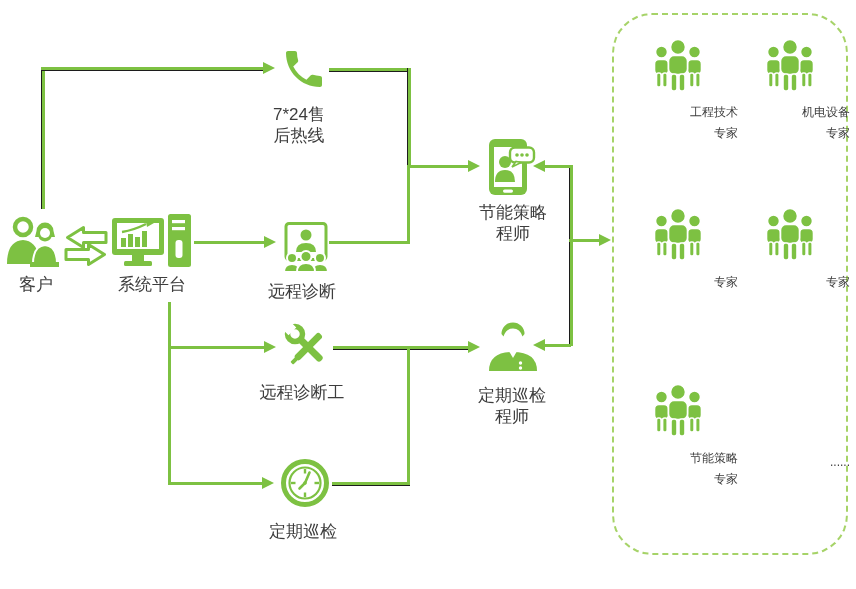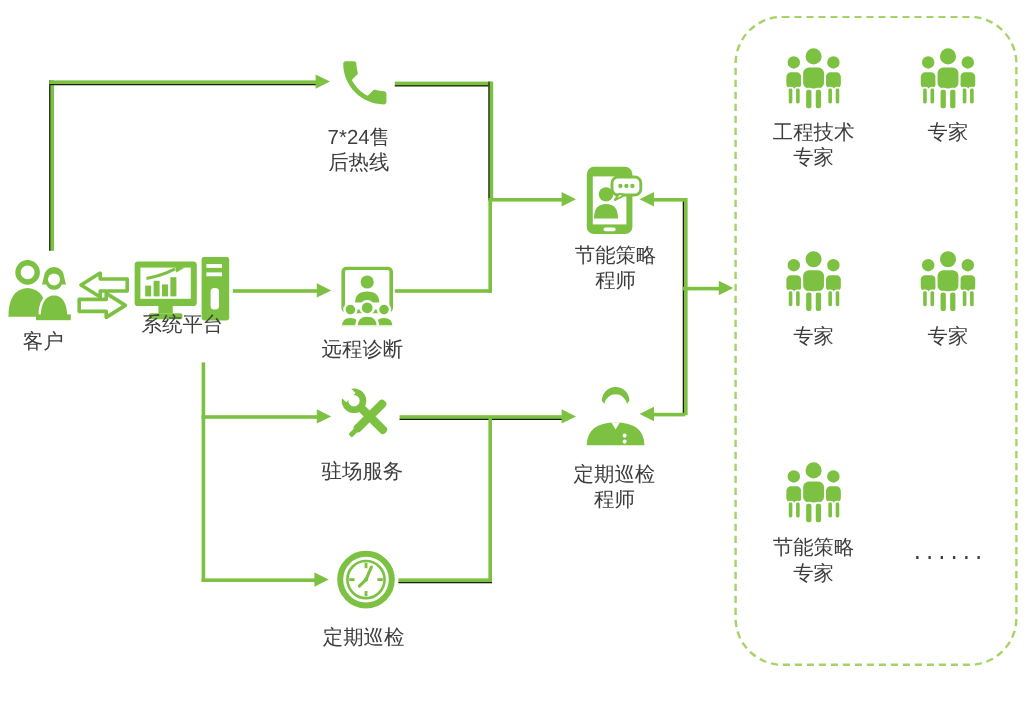--- a/index.html
+++ b/index.html
@@ -16,21 +16,21 @@
   .sh-b{border-bottom:1px solid #1c1c1c;}
   .sh-l{border-left:1px solid #1c1c1c;}
   .arr-r{position:absolute;width:0;height:0;border-top:6px solid transparent;
          border-bottom:6px solid transparent;border-left:12px solid #7DC142;}
   .arr-l{position:absolute;width:0;height:0;border-top:6px solid transparent;
          border-bottom:6px solid transparent;border-right:12px solid #7DC142;}
   
   #expert-box{position:absolute;left:612px;top:13px;width:232px;height:538px;
     border:2px dashed #A6D368;border-radius:40px;background:#fff;}
   .exp-cell-icon{position:absolute;}
-  .exp-cell-lbl{position:absolute;width:120px;text-align:center;font-size:17px;line-height:21px;font-family:Liberation Mono, monospace;}
+  .exp-cell-lbl{position:absolute;width:120px;text-align:right;font-size:12px;line-height:21px;}
   #defs-svg{position:absolute;width:0;height:0;overflow:hidden;}
 </style>
 </head>
 <body>
 
 <div id="stage">
 
   <svg id="defs-svg" aria-hidden="true">
     <symbol id="sym-experts" viewBox="0 0 56 58">
       <g fill="#7DC142" stroke="#fff" stroke-width="1.6">
@@ -122,21 +122,21 @@
       <path d="M10 18 Q22 16 34 10" fill="none" stroke="#7DC142" stroke-width="2.5"></path>
       <path d="M35 13 l7 -4 -8 -1 z" fill="#7DC142"></path>
       <rect x="20" y="41" width="12" height="6" fill="#7DC142"></rect>
       <rect x="12" y="47" width="28" height="5" rx="1.5" fill="#7DC142"></rect>
       <rect x="56" y="0" width="23" height="53" rx="2.5" fill="#7DC142"></rect>
       <rect x="60" y="6" width="13" height="3.2" fill="#fff"></rect>
       <rect x="60" y="13" width="13" height="3.2" fill="#fff"></rect>
       <rect x="63.5" y="26" width="7" height="18" rx="3" fill="#fff"></rect>
     </svg>
   </div>
-  <div class="lbl" style="left:102px;top:260px;width:100px;">
+  <div class="lbl" style="left:102px;top:274px;width:100px;">
     <span>系统平台</span>
   </div>
 
   <div class="icon" style="left:280px;top:45px;">
     <svg width="48" height="48" viewBox="0 0 24 24">
       <path fill="#7DC142" d="M6.62 10.79c1.44 2.83 3.76 5.14 6.59 6.59l2.2-2.21c.27-.27.67-.36 1.02-.24 1.12.37 2.33.57 3.57.57.55 0 1 .45 1 1V20c0 .55-.45 1-1 1-9.39 0-17-7.61-17-17 0-.55.45-1 1-1h3.5c.55 0 1 .45 1 1 0 1.25.2 2.45.57 3.57.11.35.03.74-.25 1.02l-2.2 2.2z"></path>
     </svg>
   </div>
   <div class="lbl" style="left:249px;top:104px;width:100px;text-align:center;">
     <span>7*24售</span>
@@ -167,21 +167,21 @@
       <g transform="rotate(45 25 25)" fill="#7DC142">
         <rect x="21.5" y="7" width="7" height="35" rx="3"></rect>
         <rect x="23" y="40" width="4" height="8" rx="1"></rect>
       </g>
       <rect x="21.5" y="12" width="7" height="32" rx="3" fill="#7DC142" transform="rotate(-45 25 25)"></rect>
       <circle cx="12" cy="12" r="7.5" fill="none" stroke="#7DC142" stroke-width="5.5"></circle>
       <rect x="0" y="0" width="11" height="11" fill="#fff" transform="rotate(45 5.5 5.5)"></rect>
     </svg>
   </div>
   <div class="lbl" style="left:242px;top:382px;width:120px;">
-    <span>驻场服务</span>
+    <span>远程诊断工</span>
   </div>
 
   <div class="icon" style="left:280px;top:458px;">
     <svg width="50" height="50" viewBox="0 0 50 50">
       <circle cx="25" cy="25" r="21.5" fill="#fff" stroke="#7DC142" stroke-width="5"></circle>
       <circle cx="25" cy="25" r="15.5" fill="none" stroke="#7DC142" stroke-width="2.2"></circle>
       <g fill="#7DC142">
         <rect x="23.8" y="11" width="2.4" height="4.5"></rect>
         <rect x="34.5" y="23.8" width="4.5" height="2.4"></rect>
         <rect x="23.8" y="34.5" width="2.4" height="4.5"></rect>
@@ -241,20 +241,21 @@
     <span style="display:block">工程技术</span>
     <span style="display:block">专家</span>
   </div>
 
   <div class="exp-cell-icon" style="left:762px;top:38px;">
     <svg width="56" height="58">
         <use href="#sym-experts"></use>
       </svg>
   </div>
   <div class="exp-cell-lbl" style="left:730px;top:102px;">
+    <span style="display:block">机电设备</span>
     <span style="display:block">专家</span>
   </div>
 
   <div class="exp-cell-icon" style="left:650px;top:207px;">
     <svg width="56" height="58">
         <use href="#sym-experts"></use>
       </svg>
   </div>
   <div class="exp-cell-lbl" style="left:618px;top:272px;">
     <span style="display:block">专家</span>

